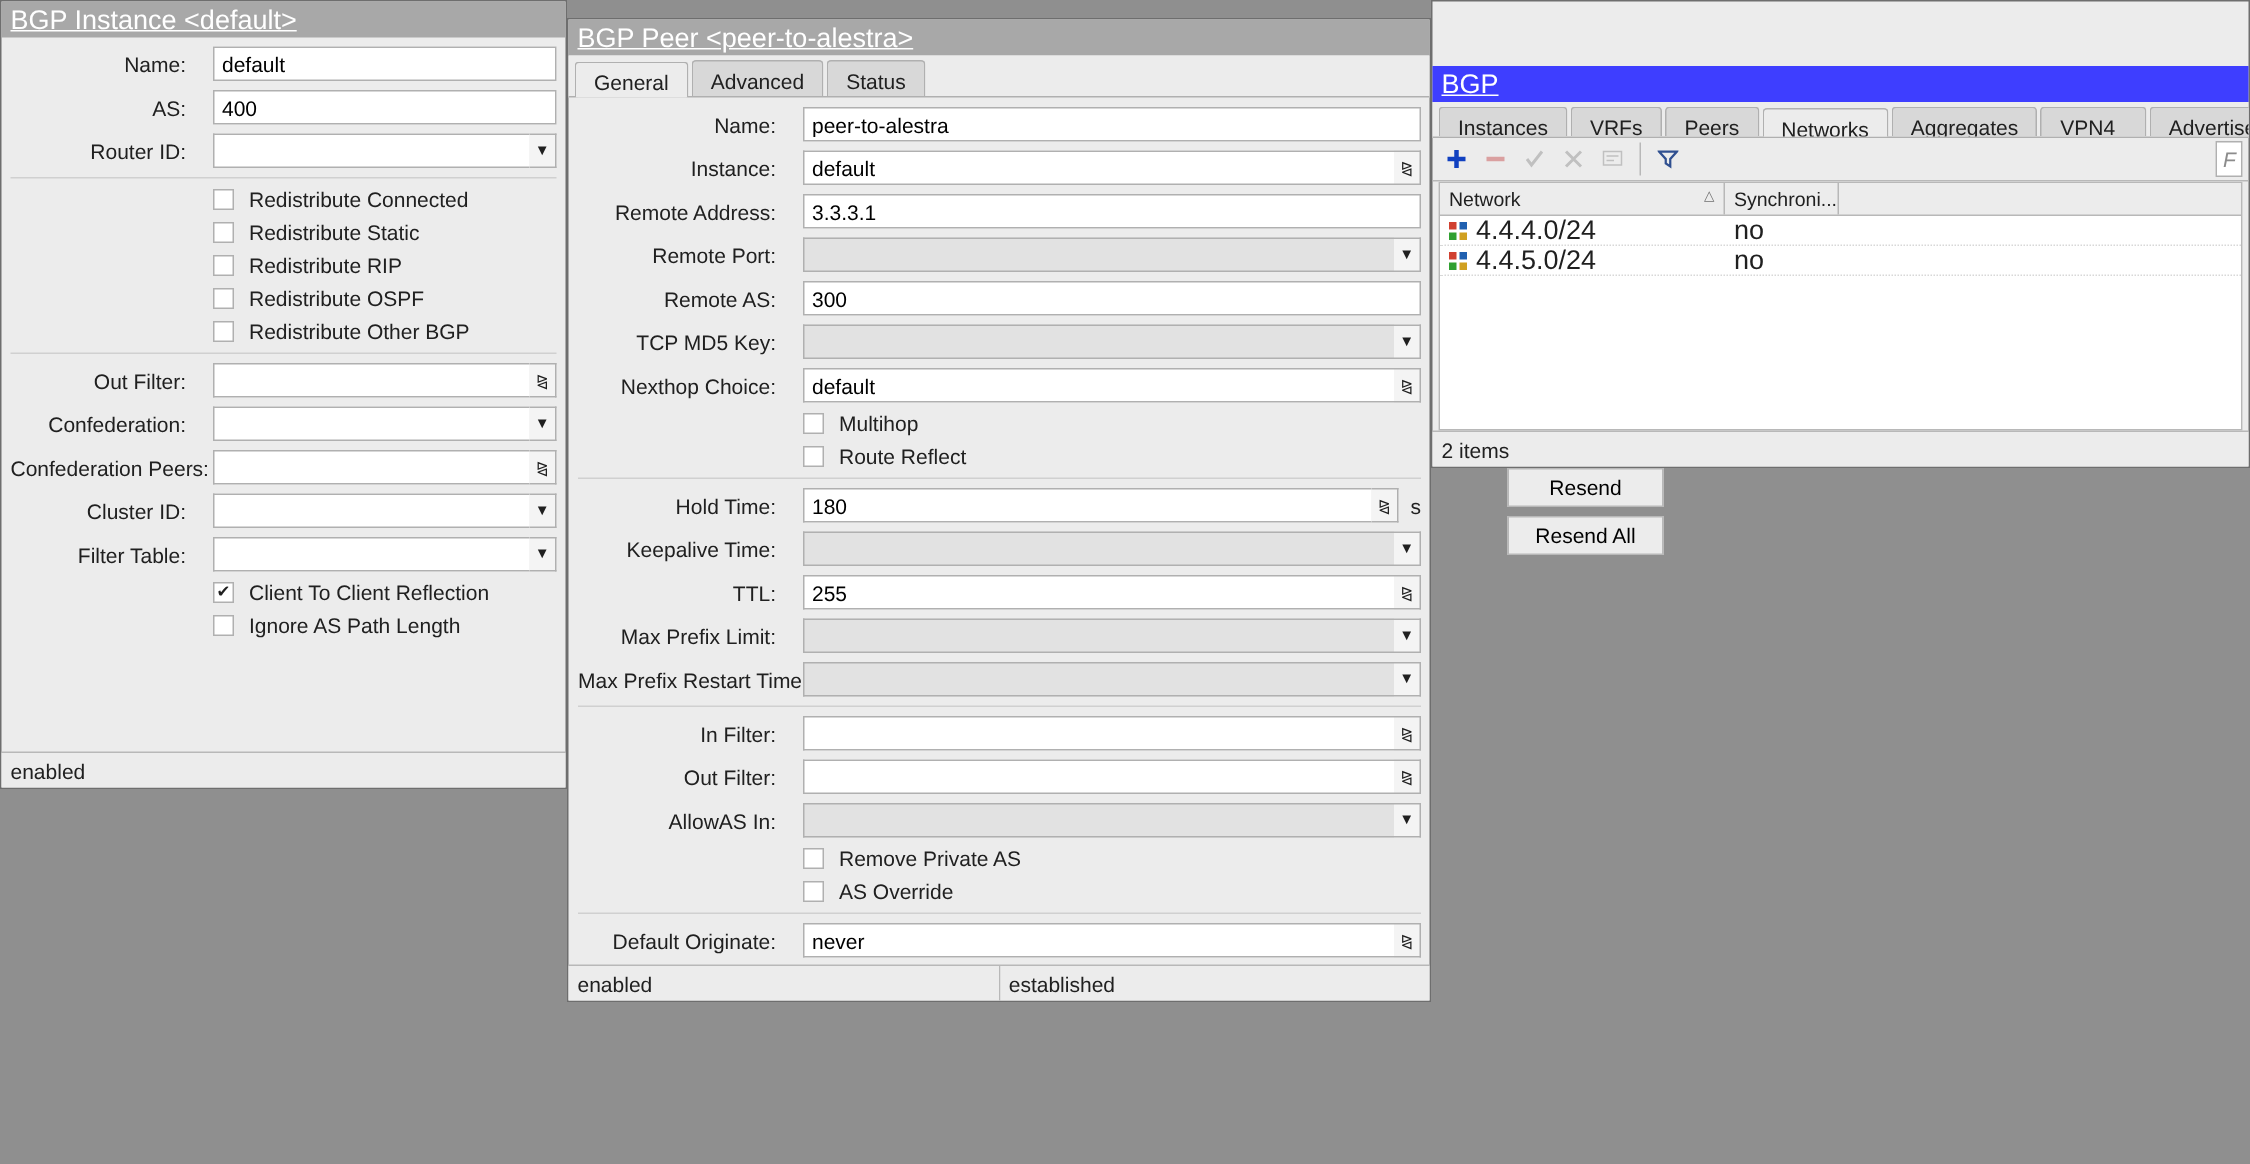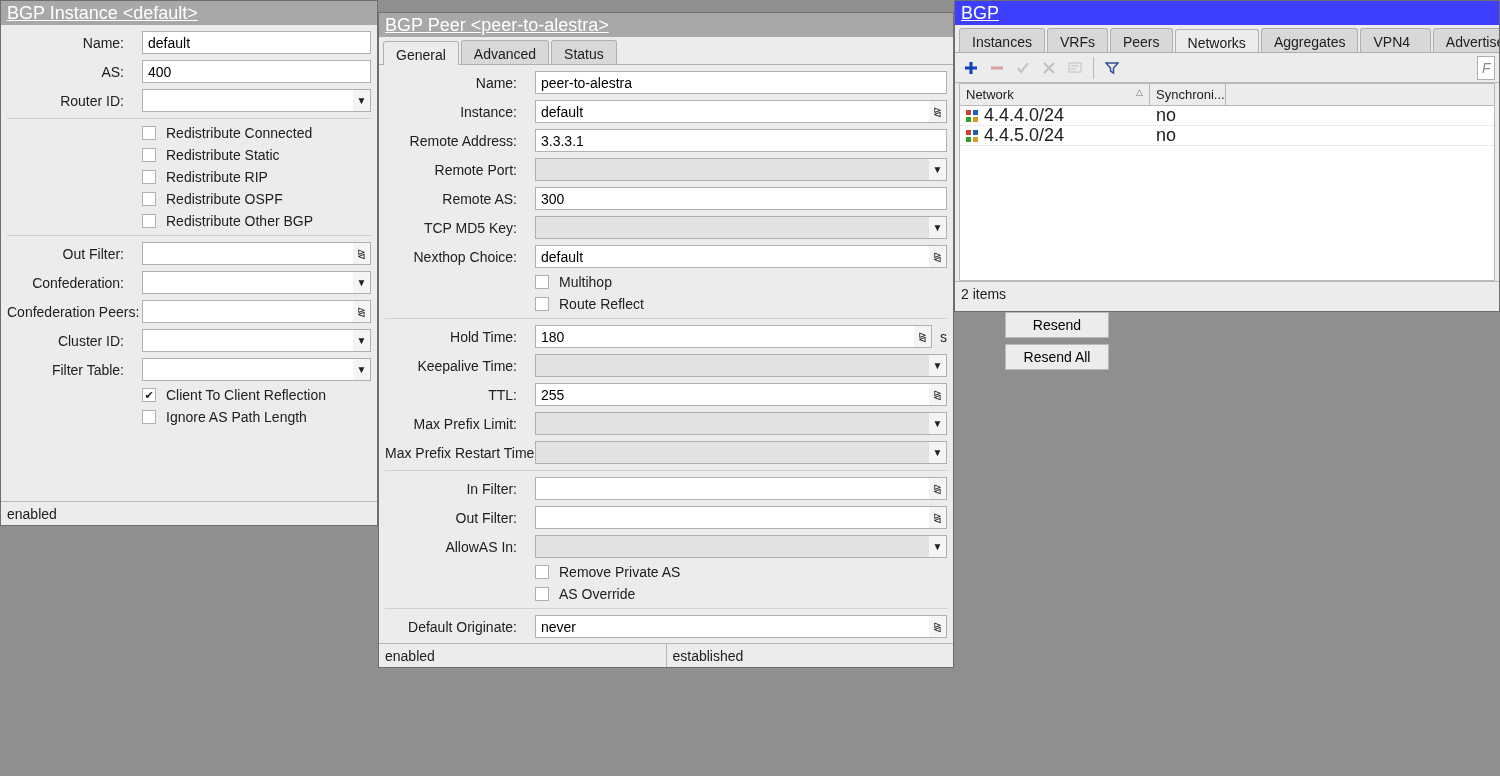--- a/index.html
+++ b/index.html
@@ -27,21 +27,21 @@
     font-size:14px;color:var(--text);
     background:var(--bg-grey);
     overflow:hidden;
     position:relative;
   }
 
   
   .window{position:absolute;background:var(--panel-bg);border:1px solid #6e6e6e;display:flex;flex-direction:column;}
   .titlebar{height:24px;line-height:24px;padding:0 6px;font-size:18px;color:var(--titlebar-fg);white-space:nowrap;user-select:none;text-decoration:underline;}
   .titlebar.gray{background:var(--titlebar-bg);}
-  .titlebar.blue{background:var(--titlebar-blue);}
+  .titlebar.blue{background:var(--titlebar-blue);margin-top:43px;}
   .body{flex:1;overflow:hidden;}
   .statusbar{height:24px;display:flex;border-top:1px solid var(--panel-border);}
   .statusbar .cell{flex:1;border-right:1px solid var(--panel-border);padding:4px 6px;background:var(--status-bg);font-size:14px;}
   .statusbar .cell:last-child{border-right:none;}
   .hr{height:1px;background:var(--divider);margin:6px 0;}
 
   .form{padding:6px 6px 0 6px;}
   .row{display:flex;align-items:center;margin-bottom:6px;}
   .lbl{width:135px;text-align:right;padding-right:18px;white-space:nowrap;}
   .peer .lbl{width:150px;}

